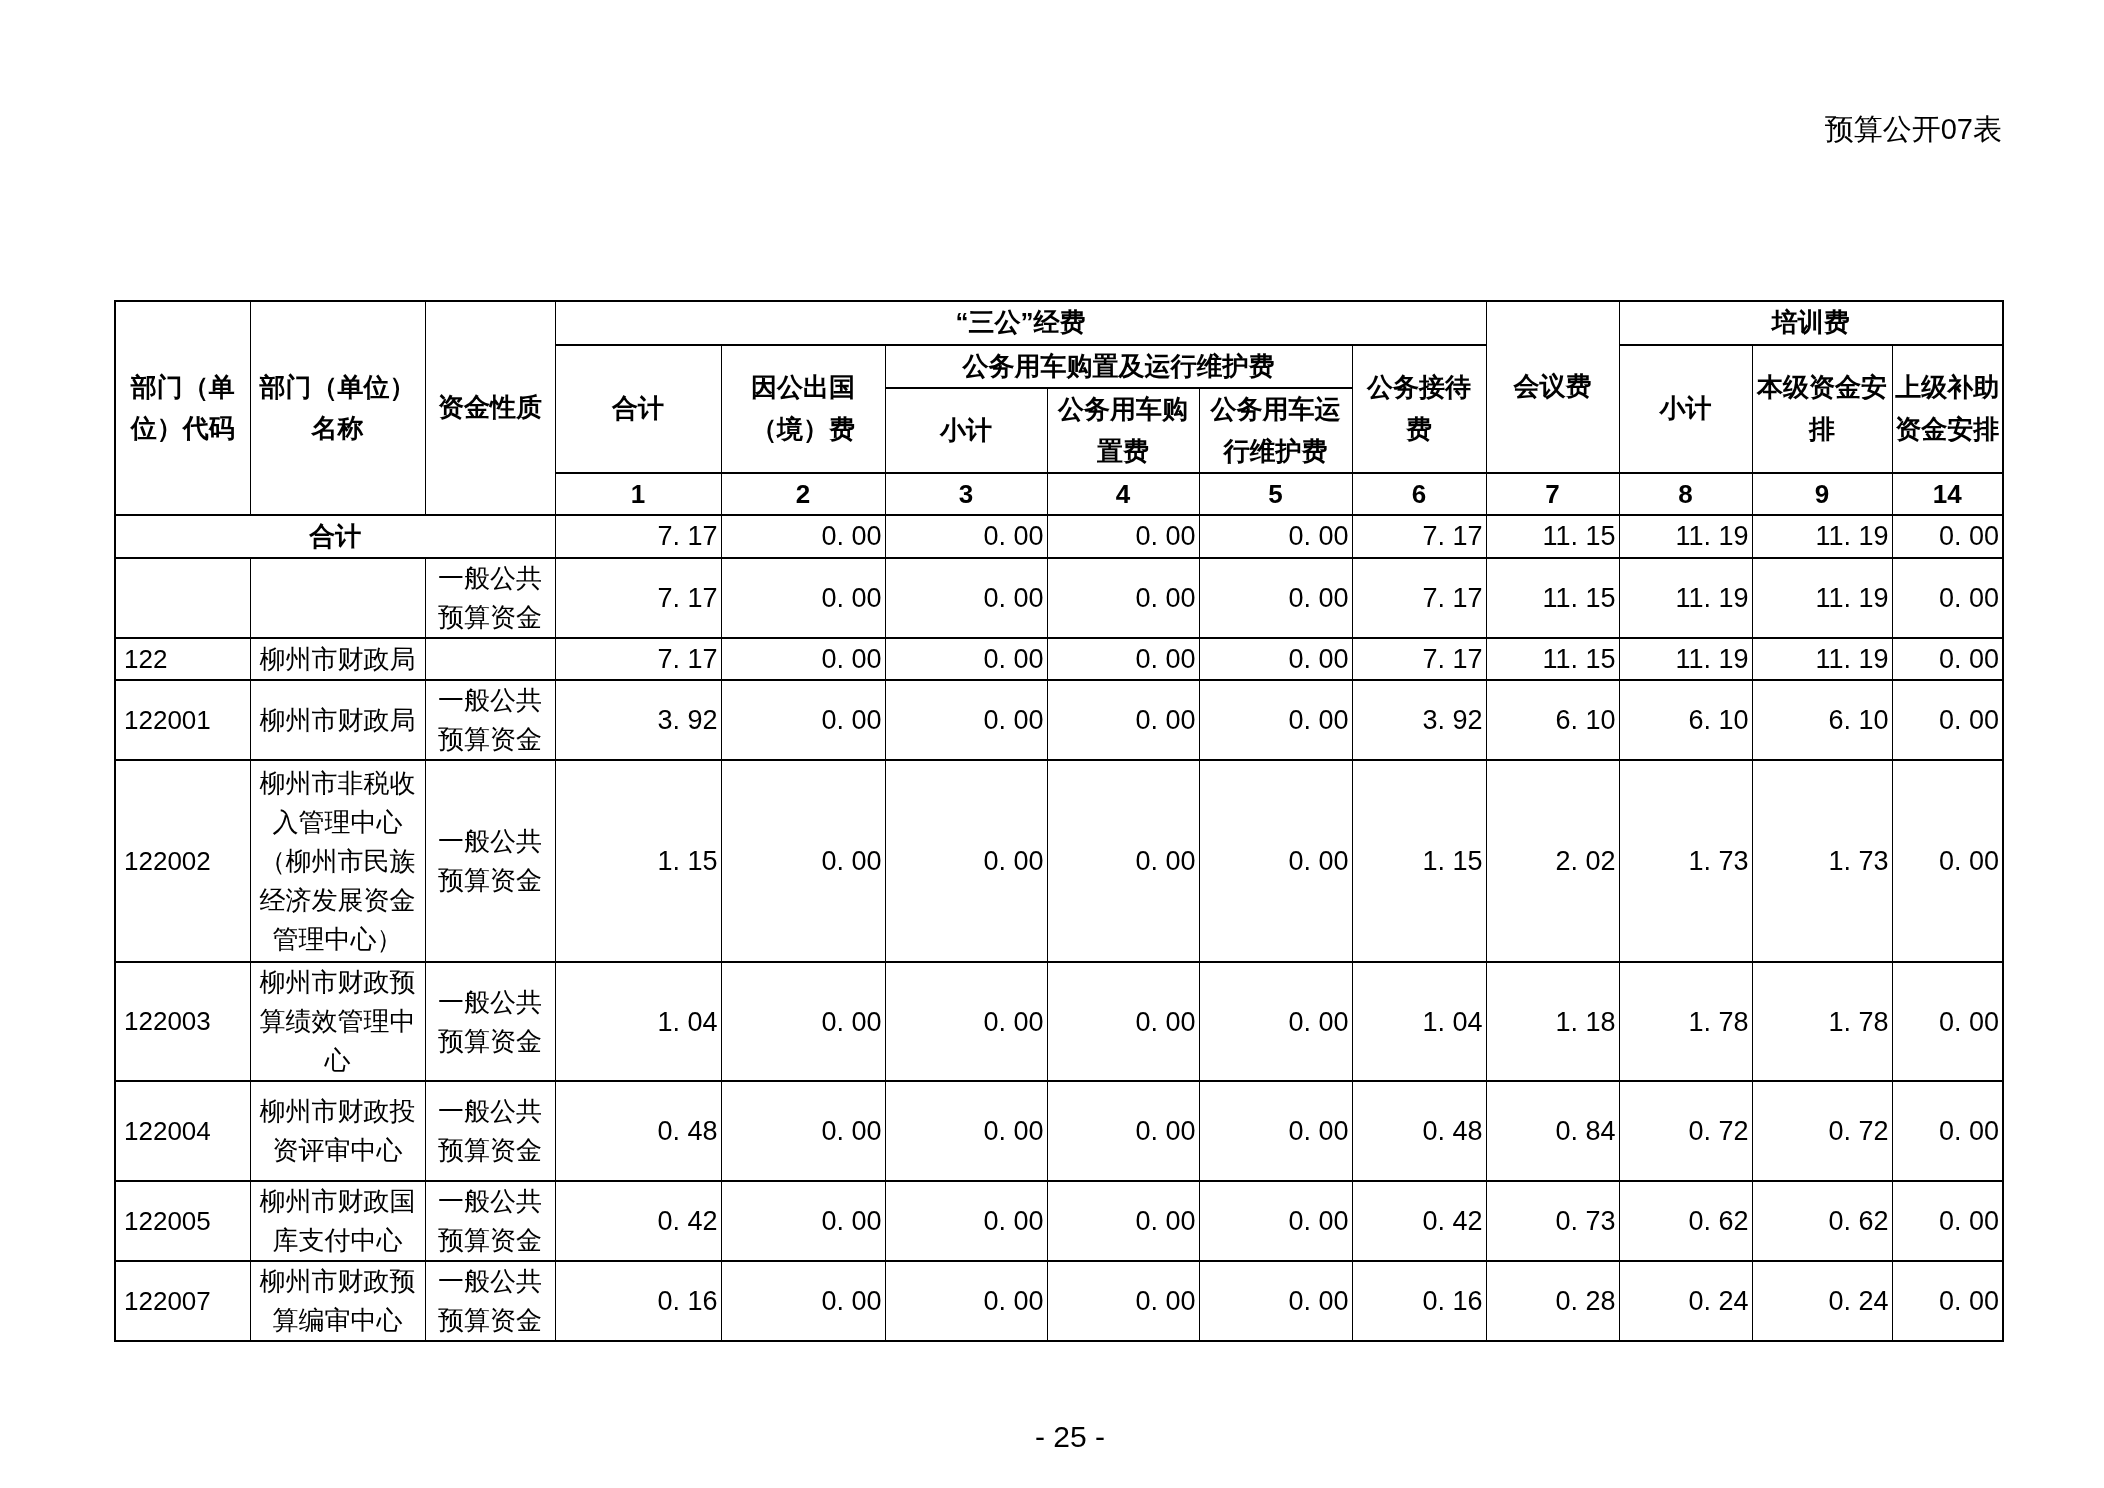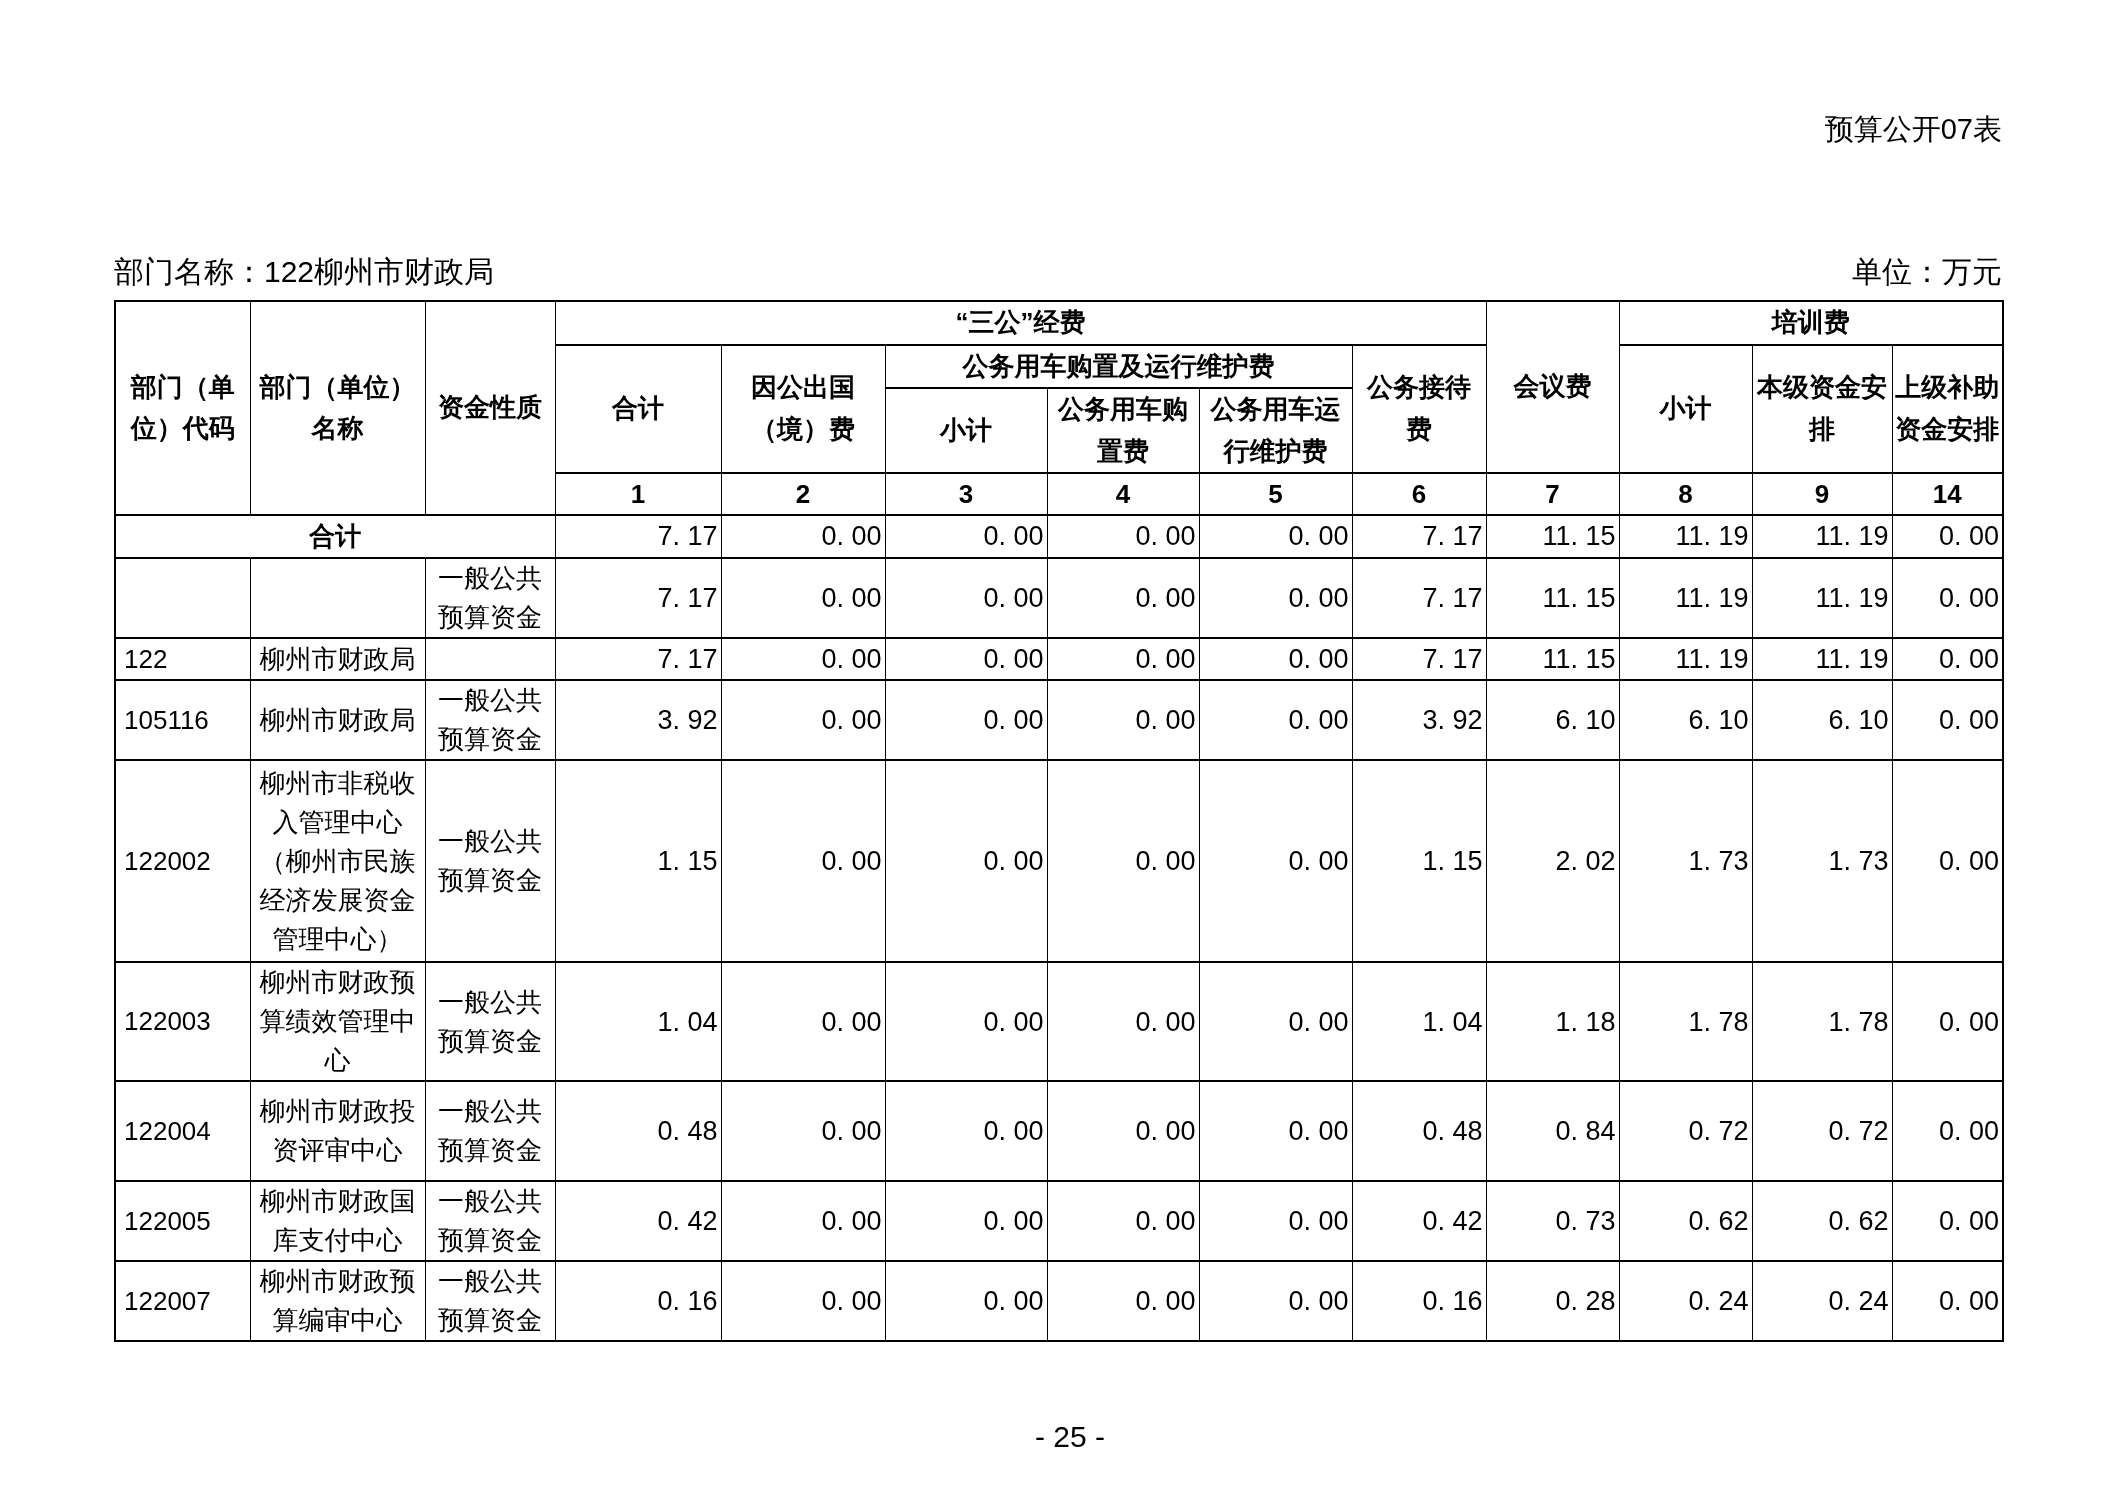--- a/index.html
+++ b/index.html
@@ -54,24 +54,20 @@
     text-align:center; font-size:30px;padding-left:9px;
   }
 </style>
 </head>
 <body>
 
 <div class="page">
 
   <div class="doc-label">预算公开07表</div>
 
-  <div class="meta-row">
-    <span>部门名称：122柳州市财政局</span>
-    <span>单位：万元</span>
-  </div>
 
   <table class="budget">
     <colgroup>
       <col style="width:135px">
         <col style="width:175px">
         <col style="width:130px">
       <col style="width:166px">
         <col style="width:164px">
         <col style="width:162px">
       <col style="width:152px">
@@ -156,21 +152,21 @@
           <td class="num">0. 00</td>
           <td class="num">0. 00</td>
           <td class="num">0. 00</td>
           <td class="num">7. 17</td>
           <td class="num">11. 15</td>
           <td class="num">11. 19</td>
           <td class="num">11. 19</td>
           <td class="num">0. 00</td>
         </tr>
         <tr style="height: 78px;">
-          <td class="code">105116</td>
+          <td class="code">122001</td>
           <td class="name">柳州市财政局</td>
           <td class="nature">一般公共预算资金</td>
           <td class="num">3. 92</td>
           <td class="num">0. 00</td>
           <td class="num">0. 00</td>
           <td class="num">0. 00</td>
           <td class="num">0. 00</td>
           <td class="num">3. 92</td>
           <td class="num">6. 10</td>
           <td class="num">6. 10</td>

